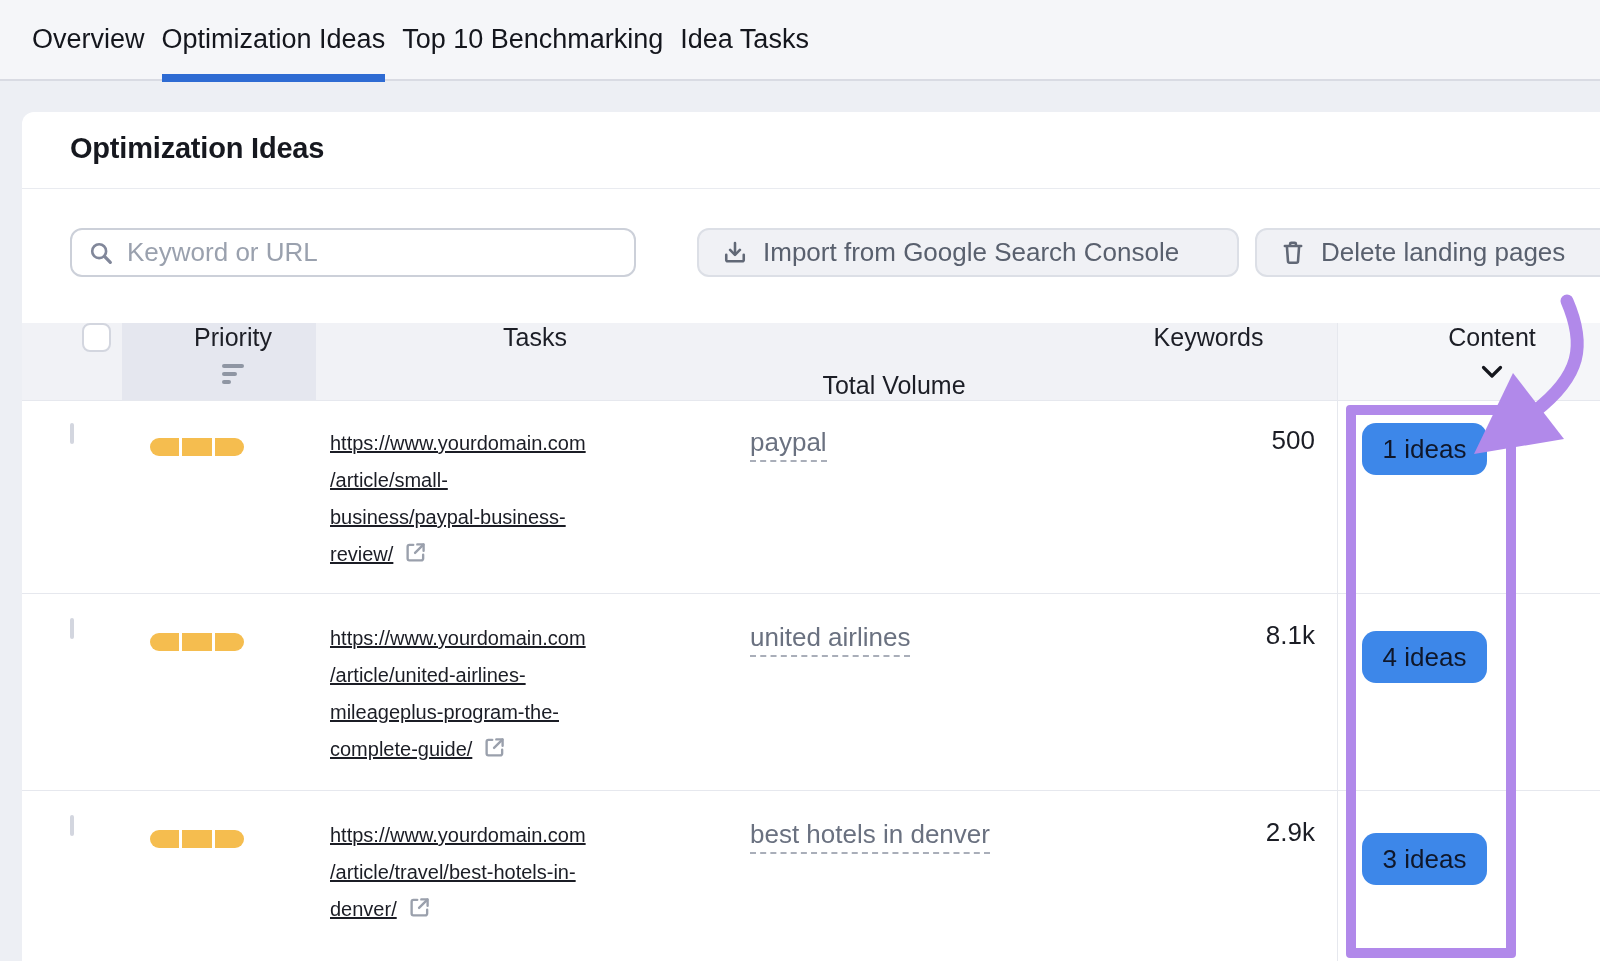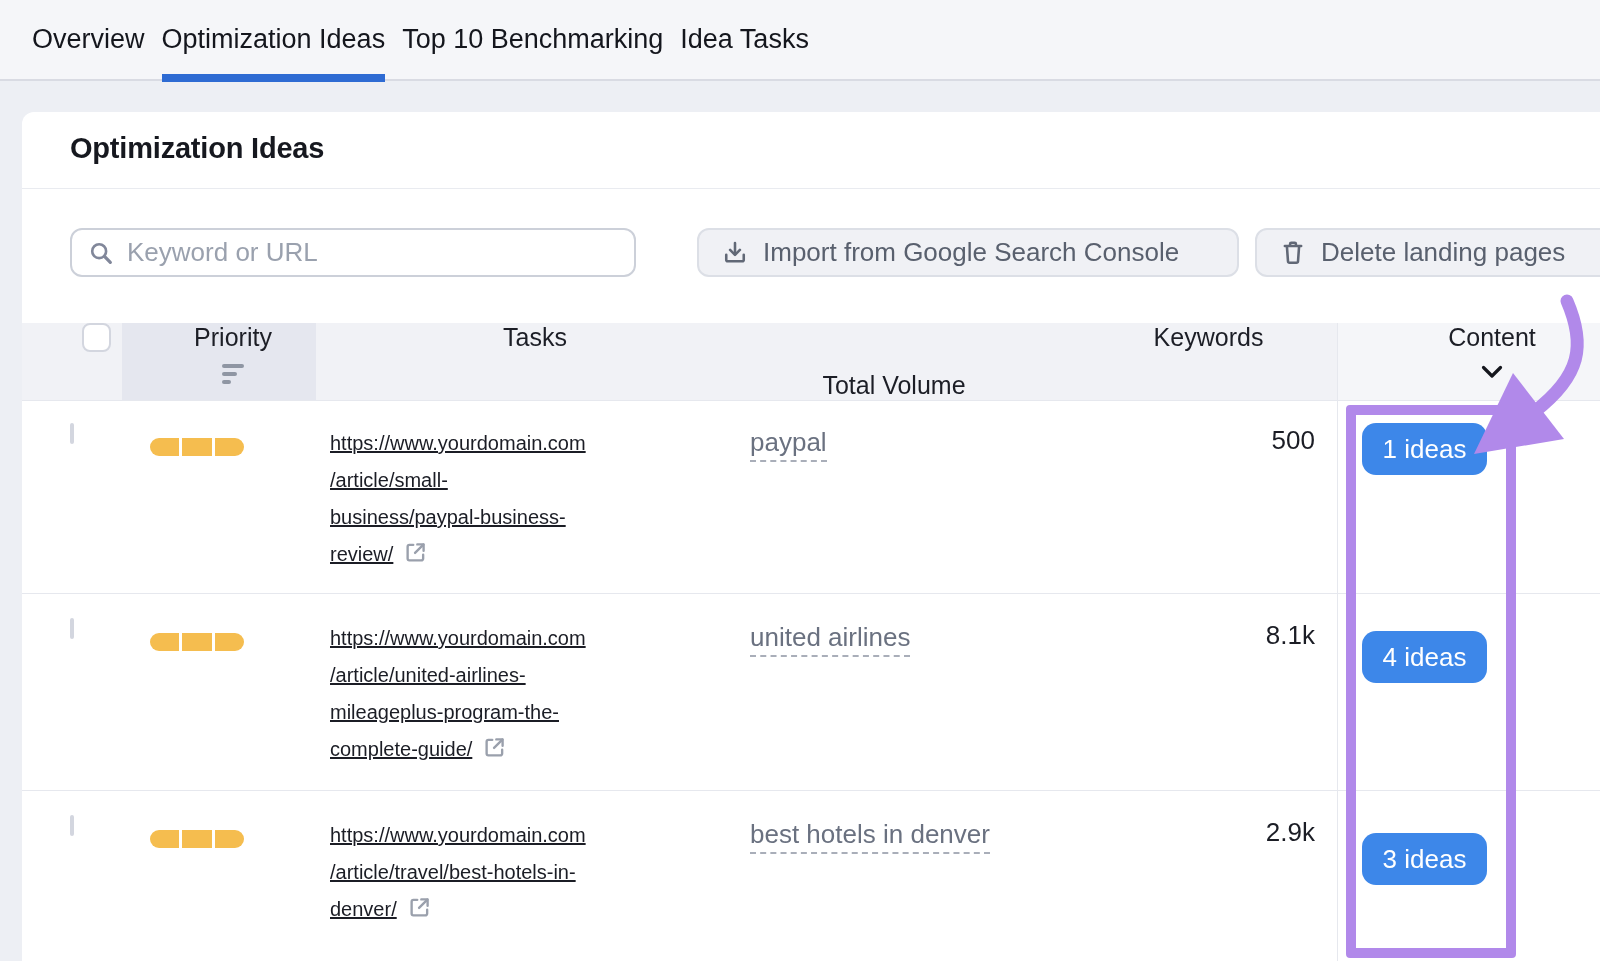--- a/index.html
+++ b/index.html
@@ -100,21 +100,21 @@
   .kw-cell{ padding-left:10px; font-size:26px; line-height:34px; }
   .keyword{
     color:#6a7180; border-bottom:2px dashed #a9aeb9; padding-bottom:3px;
     cursor:pointer;
   }
   .vol-cell{ font-size:26px; color:#1b1d25; text-align:right; padding-right:22px; }
 
   .content-cell{ padding-left:25px; }
   .ideas-btn{
     width:125px; height:52px; border:none; border-radius:14px;
-    background:#3d87e9; color:#ffffff; font-size:26px; font-family:inherit;
+    background:#3d87e9; color:#0f172a; font-size:26px; font-family:inherit;
     display:flex; align-items:center; justify-content:center; cursor:pointer;
   }
   .trow-1 .ideas-btn{ margin-top:-2px; }
   .trow-2 .ideas-btn{ margin-top:11px; }
   .trow-3 .ideas-btn{ margin-top:16px; }
 
   .col-sep{ position:absolute; left:1315px; top:211px; bottom:0; width:1px; background:#e6e8ee; }
 
   
   .hl-rect{

